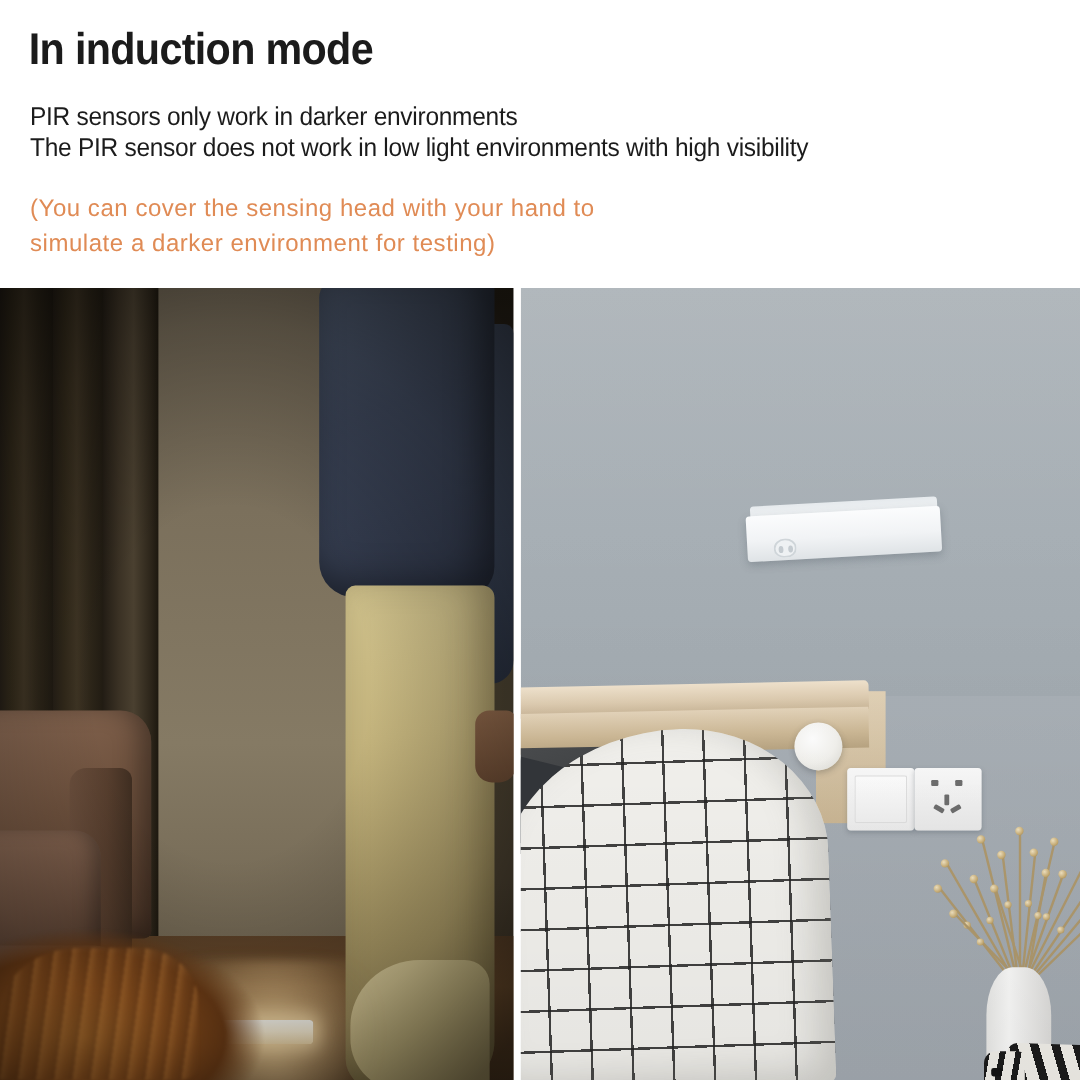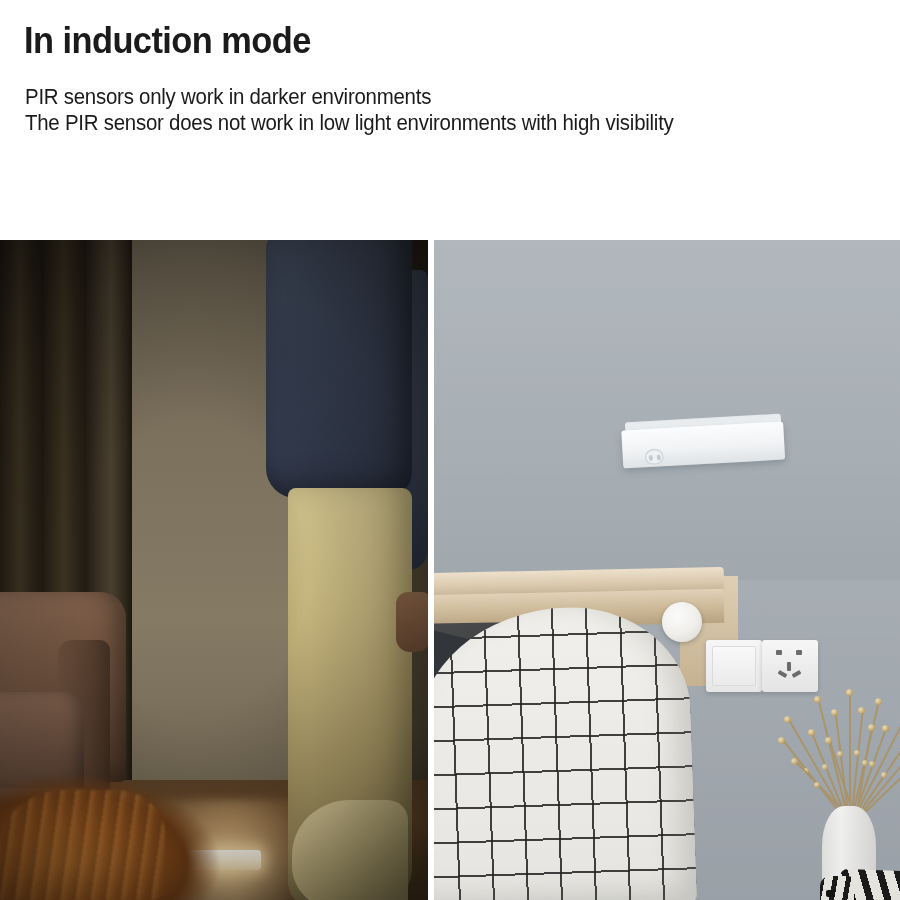--- a/index.html
+++ b/index.html
@@ -477,20 +477,22 @@
   <div id="header">
 
     <div id="title">In induction mode</div>
 
     <div id="subtitle-block">
       <div class="sub-line">PIR sensors only work in darker environments</div>
       <div class="sub-line">The PIR sensor does not work in low light environments with high visibility</div>
     </div>
 
     <div id="note-block">
+      <div class="note-line">(You can cover the sensing head with your hand to</div>
+      <div class="note-line">simulate a darker environment for testing)</div>
     </div>
   </div>
 
   <div id="photo-band">
 
     <div class="photo" id="photo-left">
       <div id="scene-dark">
 
         <div id="dark-wall"></div>
         <div id="curtain-left"></div>

